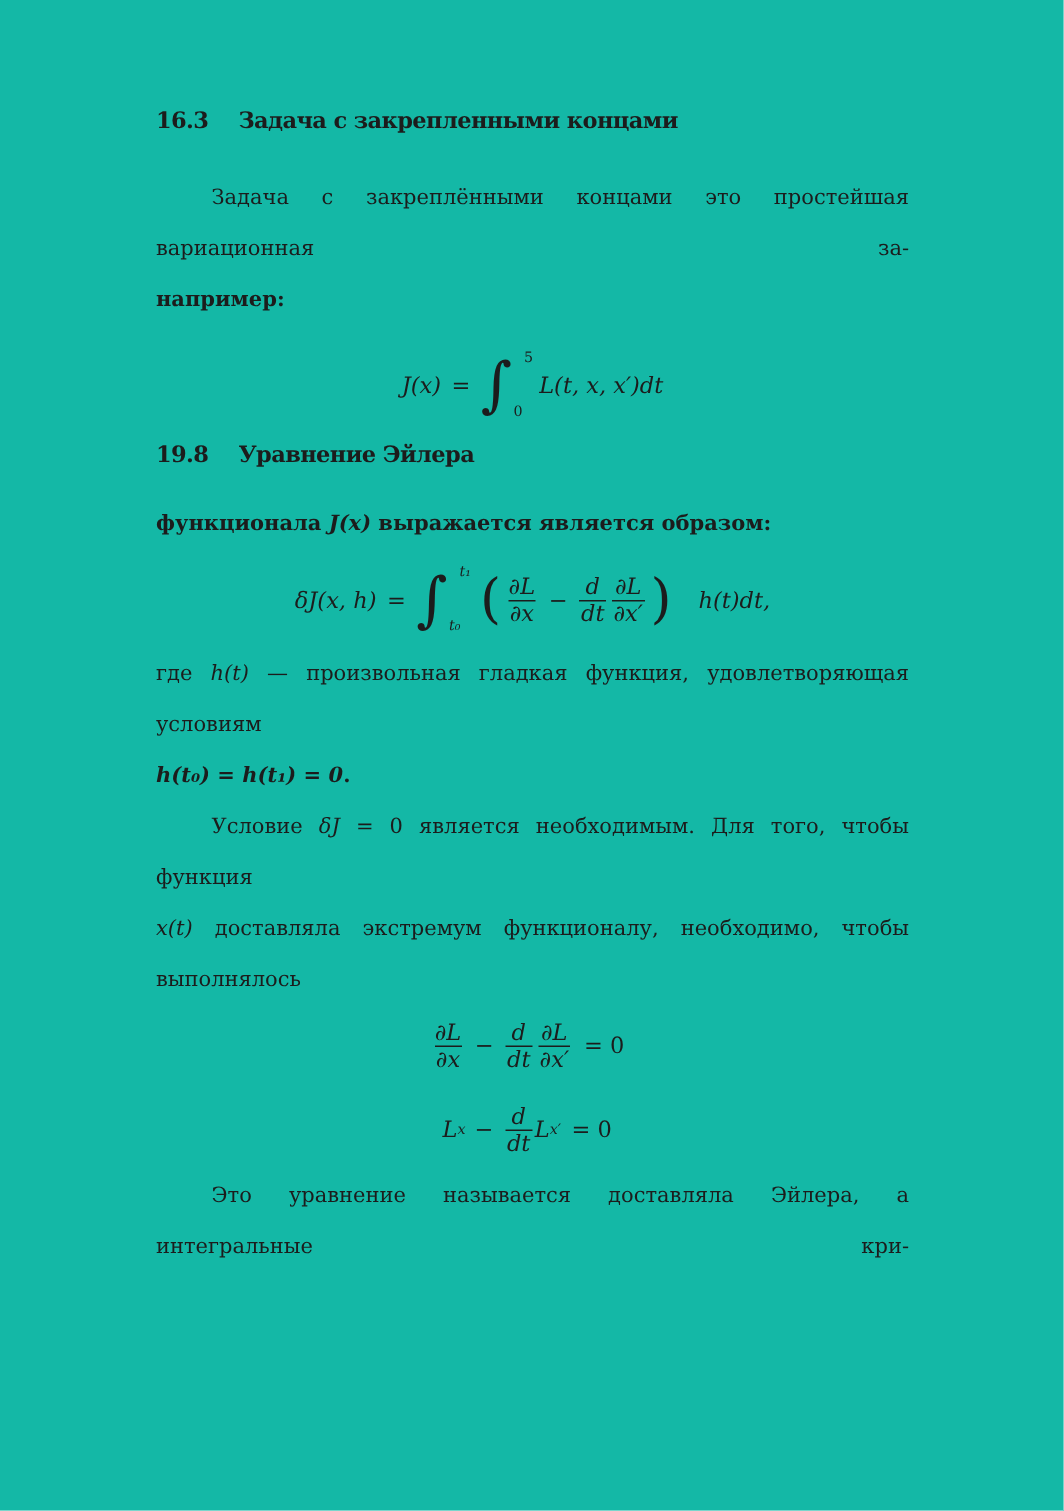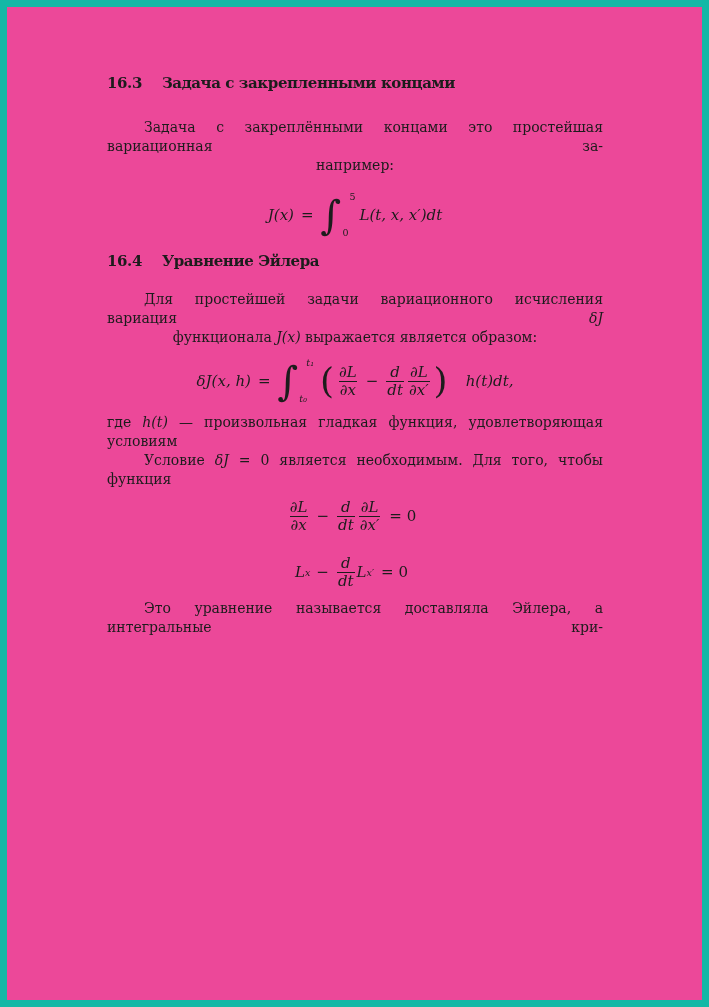--- a/index.html
+++ b/index.html
@@ -1,38 +1,38 @@
 <!DOCTYPE html>
 <html lang="ru"><head>
 <meta charset="utf-8">
 <style>
   html,body { margin:0; padding:0; background:#ffffff; }
   .page {
     position:relative;
     width:709px; height:1007px;
     box-sizing:border-box;
-    background:#ec4899;
-    border:7px solid #14b8a6;
+    background:#14b8a6;
+    border:4px solid #14b8a6;
     padding:66px 99px 0 100px;
     font-family:"DejaVu Serif", serif;
     color:#1c1c1c;
     overflow:hidden;
   }
   .sec {
     font-weight:bold;
     font-size:15px;
     letter-spacing:-0.4px;
     line-height:21px;
     white-space:nowrap;
   }
   .sec .num { margin-right:20px; }
   .para { margin:0; }
-  .bl { font-size:14px; line-height:19px; }
+  .bl { font-size:14px; line-height:34px; }
   .jline { text-align:justify; text-align-last:justify; }
-  .lline { text-align:center; }
+  .lline { text-align:left;font-weight:bold; }
   .ind { text-indent:37px; }
   .mi { font-style:italic; }
   .up { font-style:normal; }
   
   .formula {
     display:flex; justify-content:center; align-items:center;
     font-size:15px; color:#1c1c1c;
   }
   .f-int { height:56px; }
   .f-frac { height:46px; }
@@ -88,25 +88,24 @@
     <span class="up eqsp">=</span>
     <span class="int">∫</span>
     <span class="int-limits up">
       <span class="sup">5</span>
       <span class="sub">0</span>
     </span>
     <span class="mi">L(t, x, x′)dt</span>
   </div>
 
   <div class="sec s164">
-    <span class="num">16.4</span><span>Уравнение Эйлера</span>
+    <span class="num">19.8</span><span>Уравнение Эйлера</span>
   </div>
 
   <div class="para p2">
-    <div class="bl jline ind"><span>Для простейшей задачи вариационного исчисления вариация </span><span class="mi">δJ</span></div>
     <div class="bl lline"><span>функционала </span><span class="mi">J(x)</span><span> выражается является образом:</span></div>
   </div>
 
   <div class="formula f-int fz2">
     <span class="mi">δJ(x, h)</span>
     <span class="up eqsp">=</span>
     <span class="int">∫</span>
     <span class="int-limits mi">
       <span class="sup">t₁</span>
       <span class="sub">t₀</span>
@@ -124,24 +123,26 @@
     <span class="frac mi">
       <span class="num">∂L</span>
       <span class="den">∂x′</span>
     </span>
     <span class="bigp">)</span>
     <span class="mi tail">h(t)dt,</span>
   </div>
 
   <div class="para">
     <div class="bl jline"><span>где </span><span class="mi">h(t)</span><span> — произвольная гладкая функция, удовлетворяющая условиям</span></div>
+    <div class="bl lline"><span class="mi">h(t₀) = h(t₁) = 0</span><span>.</span></div>
   </div>
 
   <div class="para">
     <div class="bl jline ind"><span>Условие </span><span class="mi">δJ</span><span> = 0 является необходимым. Для того, чтобы функция</span></div>
+    <div class="bl jline"><span class="mi">x(t)</span><span> доставляла экстремум функционалу, необходимо, чтобы выполнялось</span></div>
   </div>
 
   <div class="formula f-frac fz3">
     <span class="frac mi">
       <span class="num">∂L</span>
       <span class="den">∂x</span>
     </span>
     <span class="up opsp">−</span>
     <span class="frac mi">
       <span class="num">d</span>

